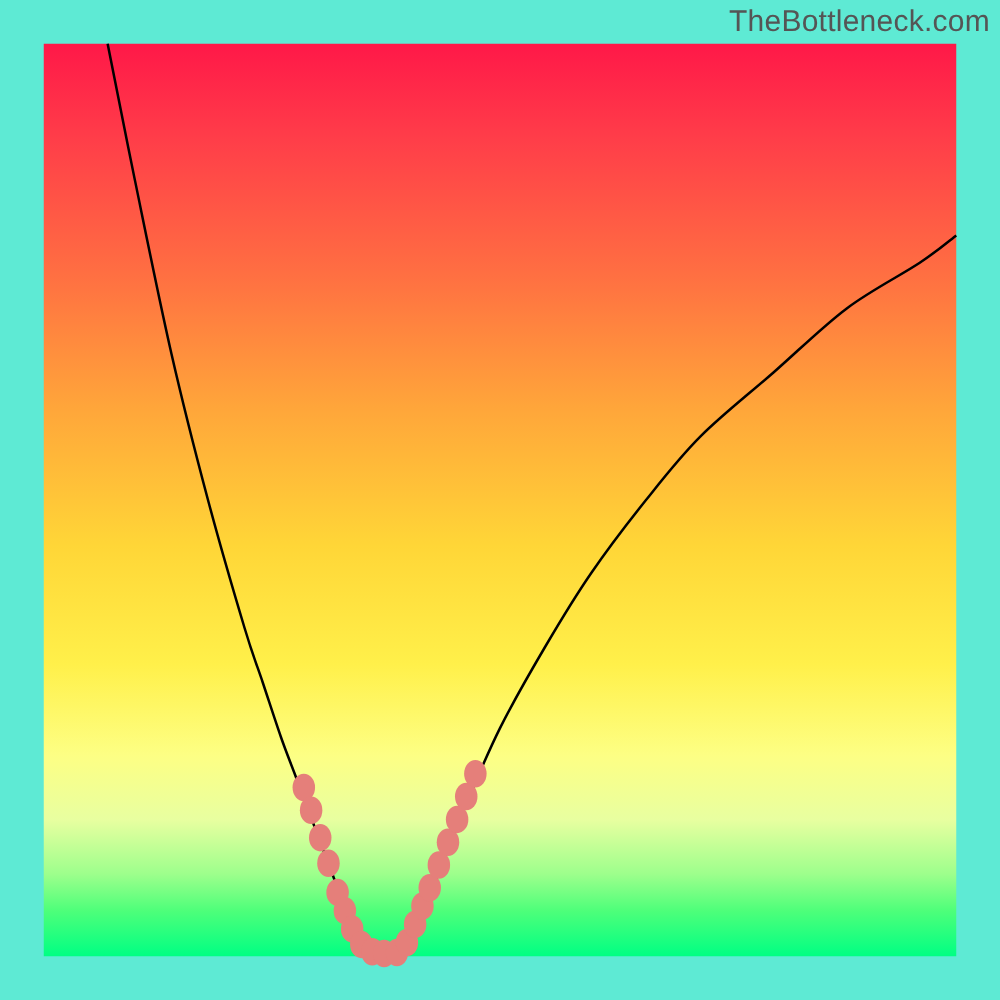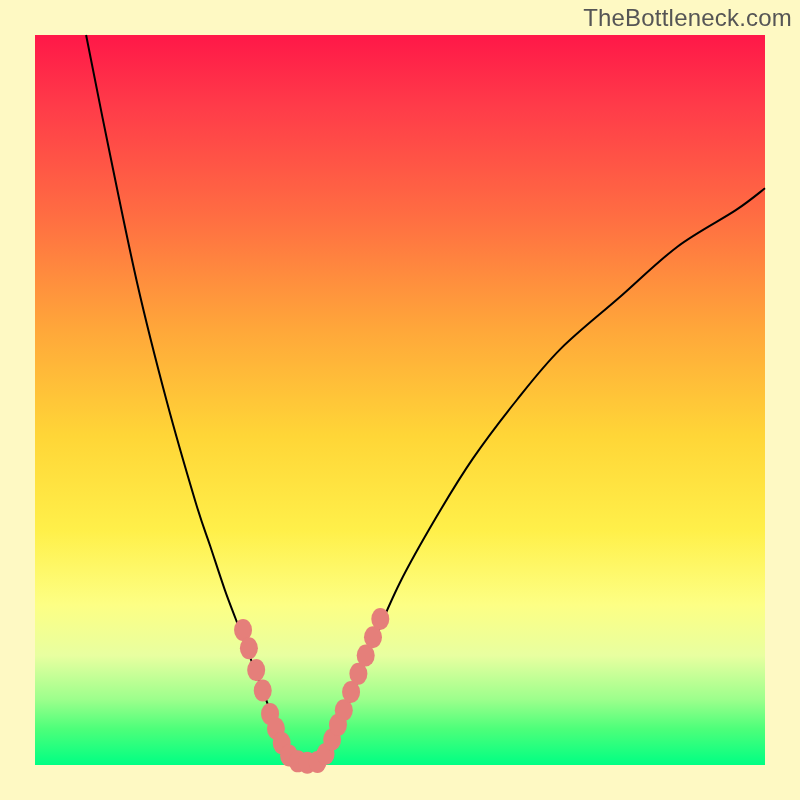--- a/index.html
+++ b/index.html
@@ -8,21 +8,21 @@
     width: 800px;
     height: 800px;
     background: #000;
     font-family: Arial, Helvetica, sans-serif;
     overflow: hidden;
   }
   .frame {
     position: relative;
     width: 800px;
     height: 800px;
-    background: #fef9c3;
+    background: #5eead4;
   }
   .plot-area {
     position: absolute;
     left: 35px;
     top: 35px;
     width: 730px;
     height: 730px;
     background: linear-gradient(
       to bottom,
       #ff1848 0%,

